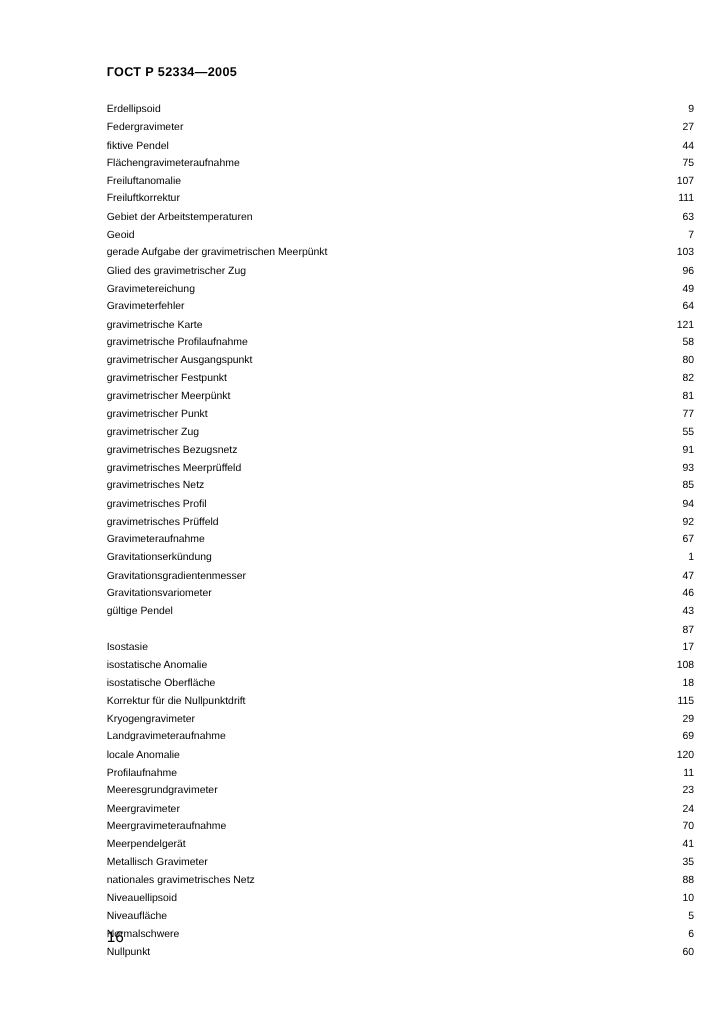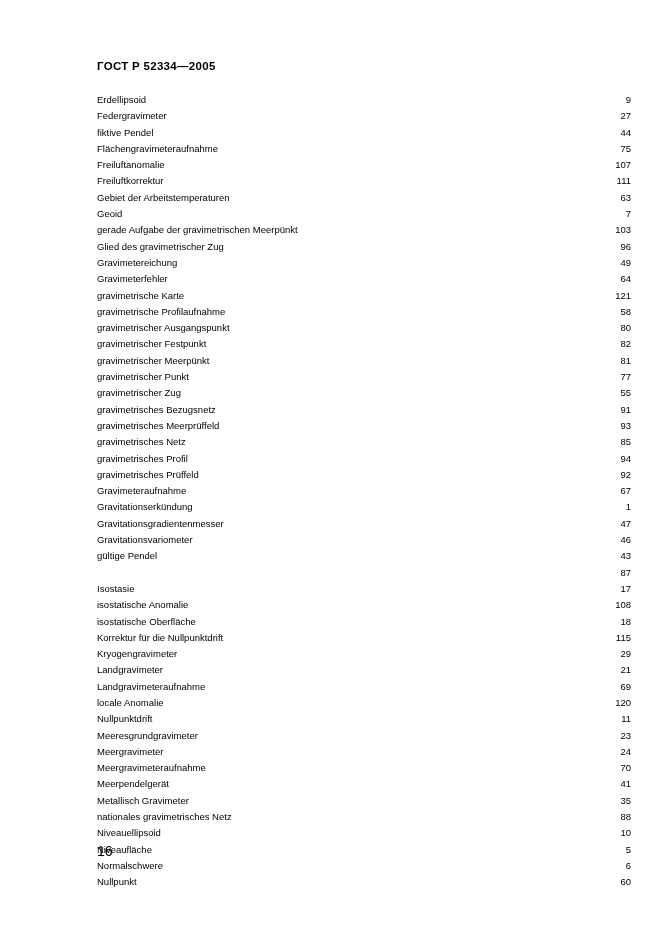--- a/index.html
+++ b/index.html
@@ -239,36 +239,31 @@
         <span class="index-term">Korrektur für die Nullpunktdrift</span>
         <span class="index-filler"></span>
         <span class="index-page">115</span>
       </div>
       <div class="index-row">
         <span class="index-term">Kryogengravimeter</span>
         <span class="index-filler"></span>
         <span class="index-page">29</span>
       </div>
       <div class="index-row">
-        <span class="index-term">Landgravimeter</span>
-        <span class="index-filler"></span>
-        <span class="index-page">21</span>
-      </div>
-      <div class="index-row">
         <span class="index-term">Landgravimeteraufnahme</span>
         <span class="index-filler"></span>
         <span class="index-page">69</span>
       </div>
       <div class="index-row">
         <span class="index-term">locale Anomalie</span>
         <span class="index-filler"></span>
         <span class="index-page">120</span>
       </div>
       <div class="index-row">
-        <span class="index-term">Nullpunktdrift</span>
+        <span class="index-term">Profilaufnahme</span>
         <span class="index-filler"></span>
         <span class="index-page">11</span>
       </div>
       <div class="index-row">
         <span class="index-term">Meeresgrundgravimeter</span>
         <span class="index-filler"></span>
         <span class="index-page">23</span>
       </div>
       <div class="index-row">
         <span class="index-term">Meergravimeter</span>

